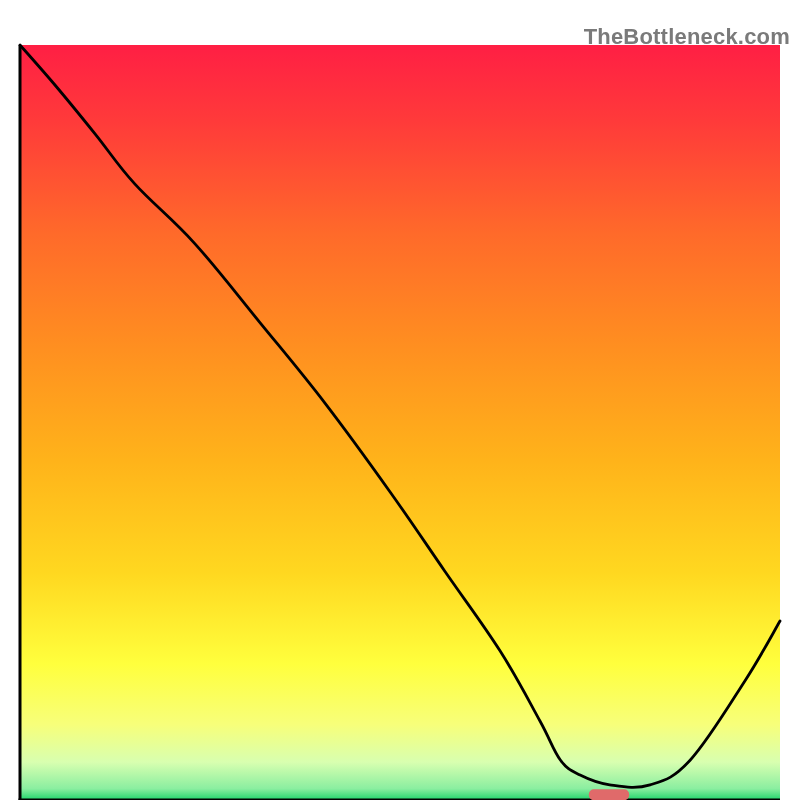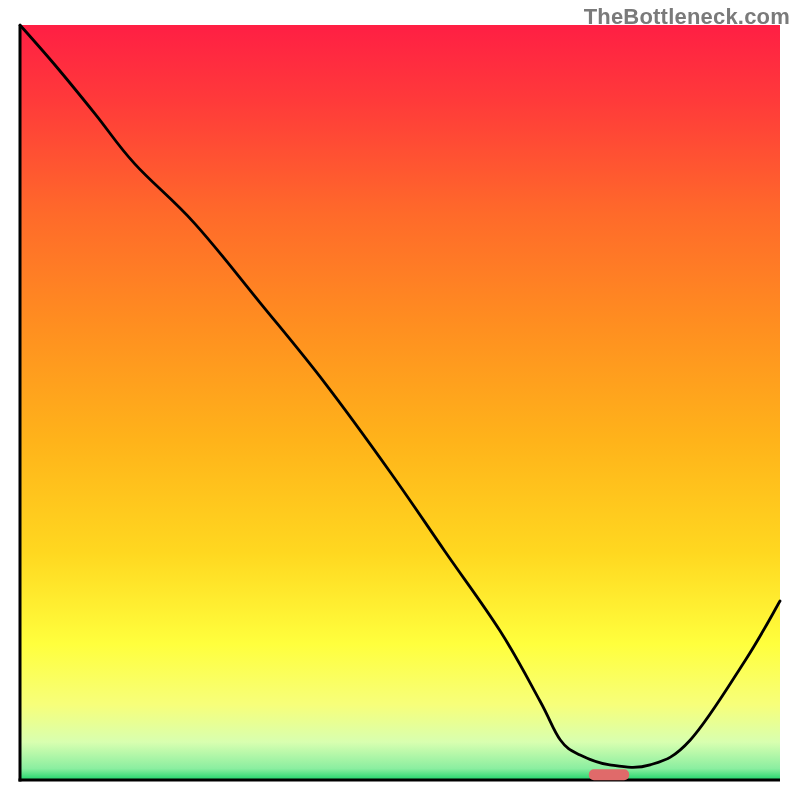--- a/index.html
+++ b/index.html
@@ -7,20 +7,21 @@
     padding: 0;
     width: 800px;
     height: 800px;
     background: #ffffff;
     font-family: Arial, Helvetica, sans-serif;
   }
   #chart-wrap {
     position: relative;
     width: 800px;
     height: 564px;
+    margin-top: 20px;
   }
   #watermark {
     position: absolute;
     top: 4px;
     right: 10px;
     font-size: 22px;
     font-weight: bold;
     color: #7a7a7a;
     letter-spacing: 0.2px;
     z-index: 10;

